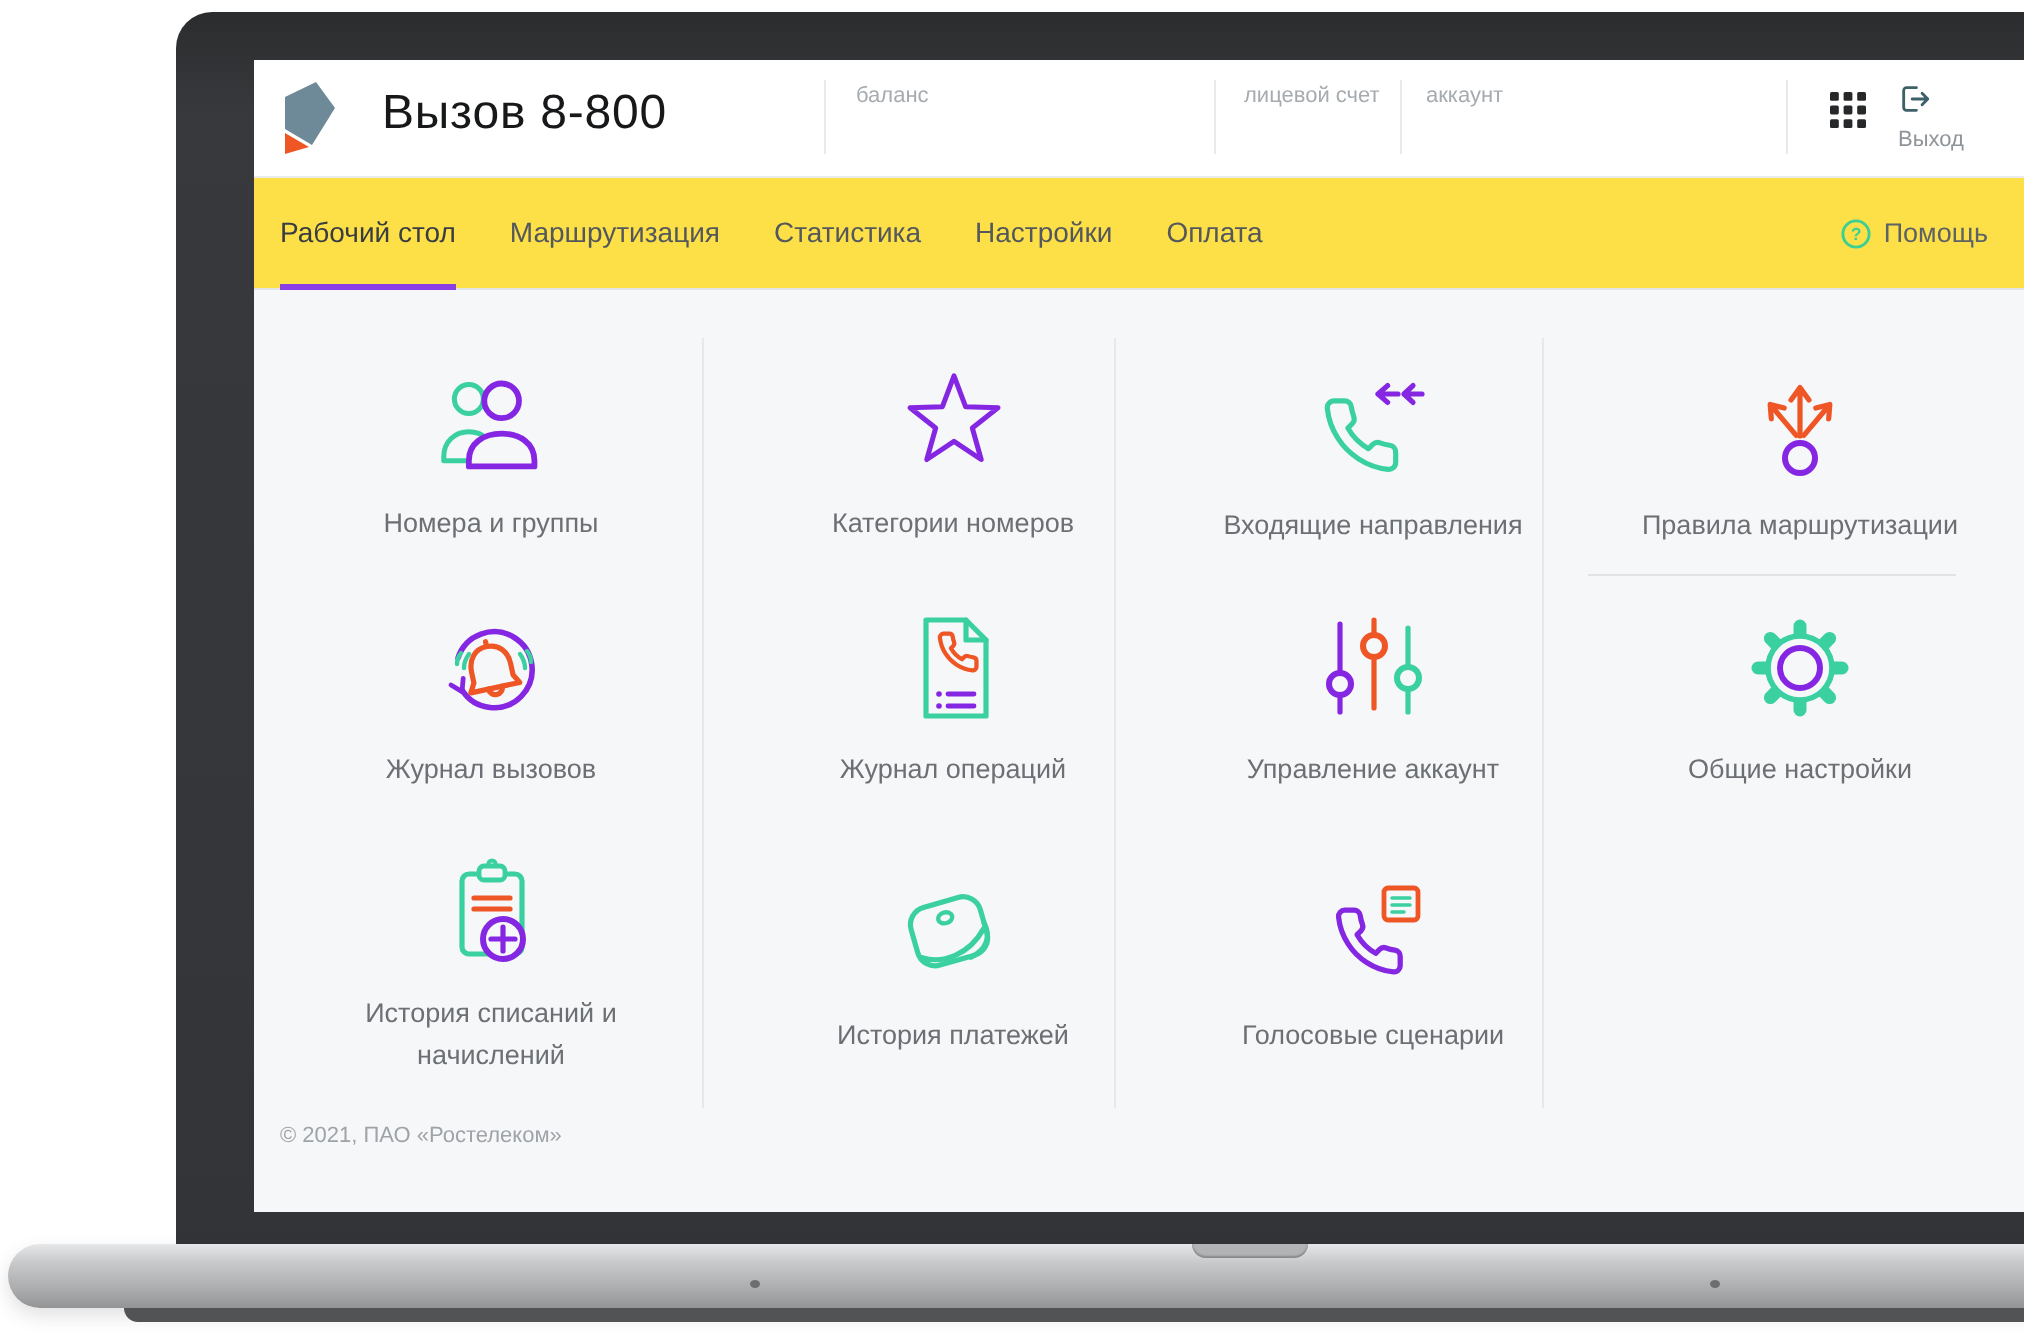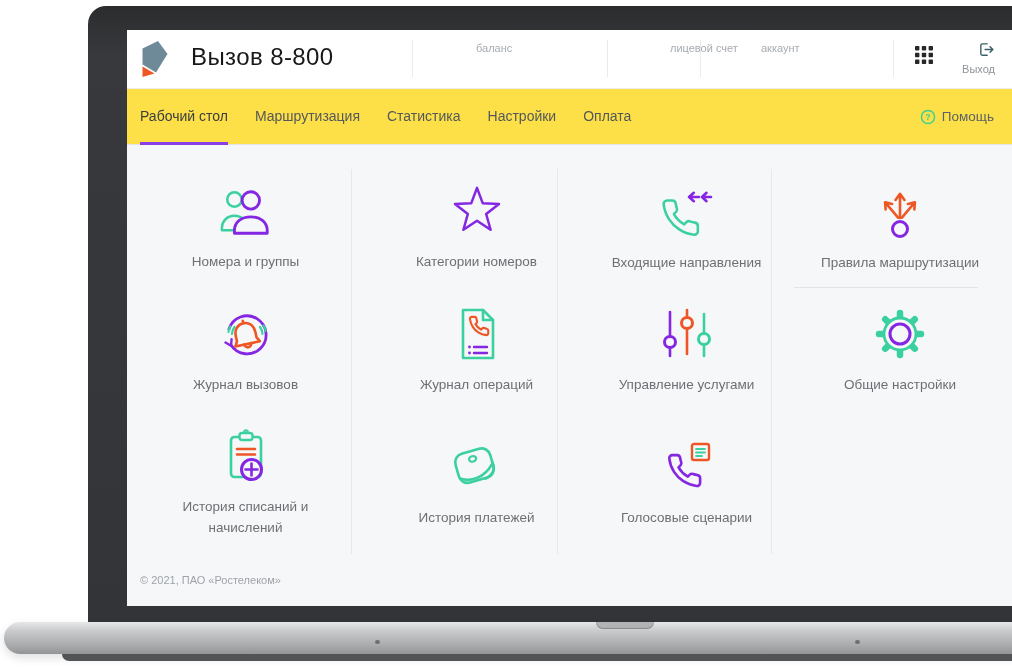--- a/index.html
+++ b/index.html
@@ -6,41 +6,41 @@
     font-family:"Liberation Sans","DejaVu Sans",sans-serif;}
   .laptop{position:absolute;left:88px;top:6px;width:940px;height:616px;
     background:linear-gradient(180deg,#2b2c2e 0%,#37393c 8%,#323437 100%);
     border-radius:18px 0 0 0;}
   .screen{position:absolute;left:39px;top:24px;width:885px;height:576px;background:#f6f7f8;overflow:hidden;}
   
   .hd{position:relative;height:58px;background:#ffffff;border-bottom:1px solid #ececee;}
   .logo{position:absolute;left:13px;top:10px;width:30px;height:38px;}
   .title{position:absolute;left:64px;top:13px;font-size:24px;letter-spacing:.4px;color:#17181a;}
   .vsep{position:absolute;top:10px;height:37px;width:1px;background:#e9eaec;}
-  .mini{position:absolute;top:12px;font-size:11px;color:#a6abb0;margin-left:48px;}
+  .mini{position:absolute;top:12px;font-size:11px;color:#a6abb0;}
   .apps{position:absolute;left:788px;top:16px;width:18px;height:18px;cursor:pointer;}
-  .logout{position:absolute;left:822px;top:11px;width:46px;text-align:right;cursor:pointer;}
+  .logout{position:absolute;left:822px;top:11px;width:46px;text-align:left;cursor:pointer;}
   .logout .lbl{display:block;font-size:11px;color:#8e949a;margin-top:1px;}
   
   .nav{position:relative;height:56px;background:#fde047;border-bottom:1px solid #e3e4e6;
        display:flex;align-items:stretch;padding:0 18px 0 13px;box-sizing:border-box;}
   .tab{display:flex;align-items:center;margin-right:27px;font-size:14px;color:#54585c;
        border-bottom:3px solid transparent;margin-bottom:-1px;cursor:pointer;white-space:nowrap;}
   .tab.active{color:#393d41;border-bottom-color:#8a3fe6;}
   .help{margin-left:auto;display:flex;align-items:center;gap:6px;font-size:13.5px;color:#5d6266;cursor:pointer;}
   
   .grid{display:grid;margin:24px 28px 0 13px;
         grid-template-columns:211px 206px 214px 1fr;
         grid-template-rows:119px 125px 141px;}
   .cell{position:relative;display:flex;flex-direction:column;align-items:center;justify-content:center;
         gap:13px;cursor:pointer;}
   .cell.bl{border-left:1px solid #e7e8ea;padding-left:44px;}
   .cell .cap{font-size:13.5px;color:#6c7074;text-align:center;line-height:1.55;max-width:172px;}
   .hrline{position:absolute;left:22px;right:6px;bottom:0;height:1px;background:#e2e3e5;}
-  .ftr{margin:20px 0 0 13px;font-size:11px;color:#9ea3a8;}
+  .ftr{margin:8px 0 0 13px;font-size:11px;color:#9ea3a8;}
   
   .base{position:absolute;left:4px;top:622px;width:1020px;height:32px;
         background:linear-gradient(180deg,#e6e7e9 0%,#c9cacc 28%,#aaabad 72%,#939496 100%);
         border-radius:16px 0 0 16px;box-shadow:0 4px 10px rgba(0,0,0,.12);}
   .notch{position:absolute;left:596px;top:622px;width:58px;height:7px;background:#b2b3b5;
         border-radius:0 0 7px 7px;box-shadow:inset 0 -1px 1px rgba(0,0,0,.25);}
   .screw{position:absolute;top:640px;width:5px;height:4px;border-radius:50%;background:#6d6e70;}
   .underedge{position:absolute;left:62px;top:654px;width:962px;height:7px;background:#525355;
         border-radius:0 0 0 10px;}
   svg{display:block;}
@@ -210,21 +210,21 @@
         <span>
           <svg width="56" height="56" viewBox="0 0 56 56" fill="none" stroke-linecap="round">
             <path d="M11 6 V50" stroke="#8526e3" stroke-width="2.6"></path>
             <circle cx="11" cy="36" r="5.5" stroke="#8526e3" stroke-width="3" fill="#f6f7f8"></circle>
             <path d="M28 4 V48" stroke="#ef5626" stroke-width="2.6"></path>
             <circle cx="28" cy="17" r="5.5" stroke="#ef5626" stroke-width="3" fill="#f6f7f8"></circle>
             <path d="M45 8 V50" stroke="#3bd0a0" stroke-width="2.6"></path>
             <circle cx="45" cy="33" r="5.5" stroke="#3bd0a0" stroke-width="3" fill="#f6f7f8"></circle>
           </svg>
         </span>
-        <span class="cap">Управление услугами</span>
+        <span class="cap">Управление аккаунт</span>
       </div>
 
       <div class="cell bl">
         <span>
           <svg width="56" height="56" viewBox="0 0 56 56" fill="none" stroke-linecap="round">
             <g stroke="#3bd0a0" stroke-width="6.5">
               <path d="M43 28 H49"></path>
                 <path d="M38.6 38.6 L42.8 42.8"></path>
                 <path d="M28 43 V49"></path>
                 <path d="M17.4 38.6 L13.2 42.8"></path>

